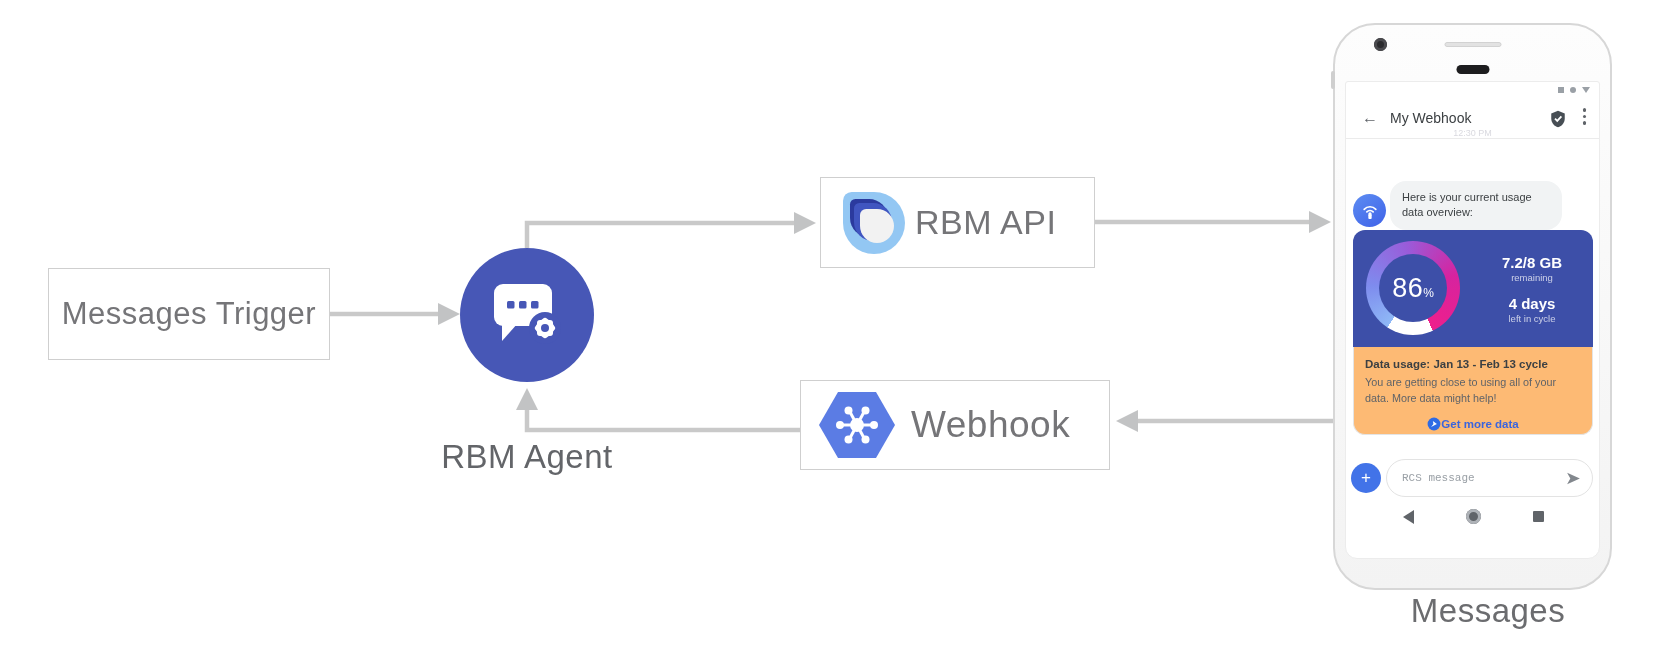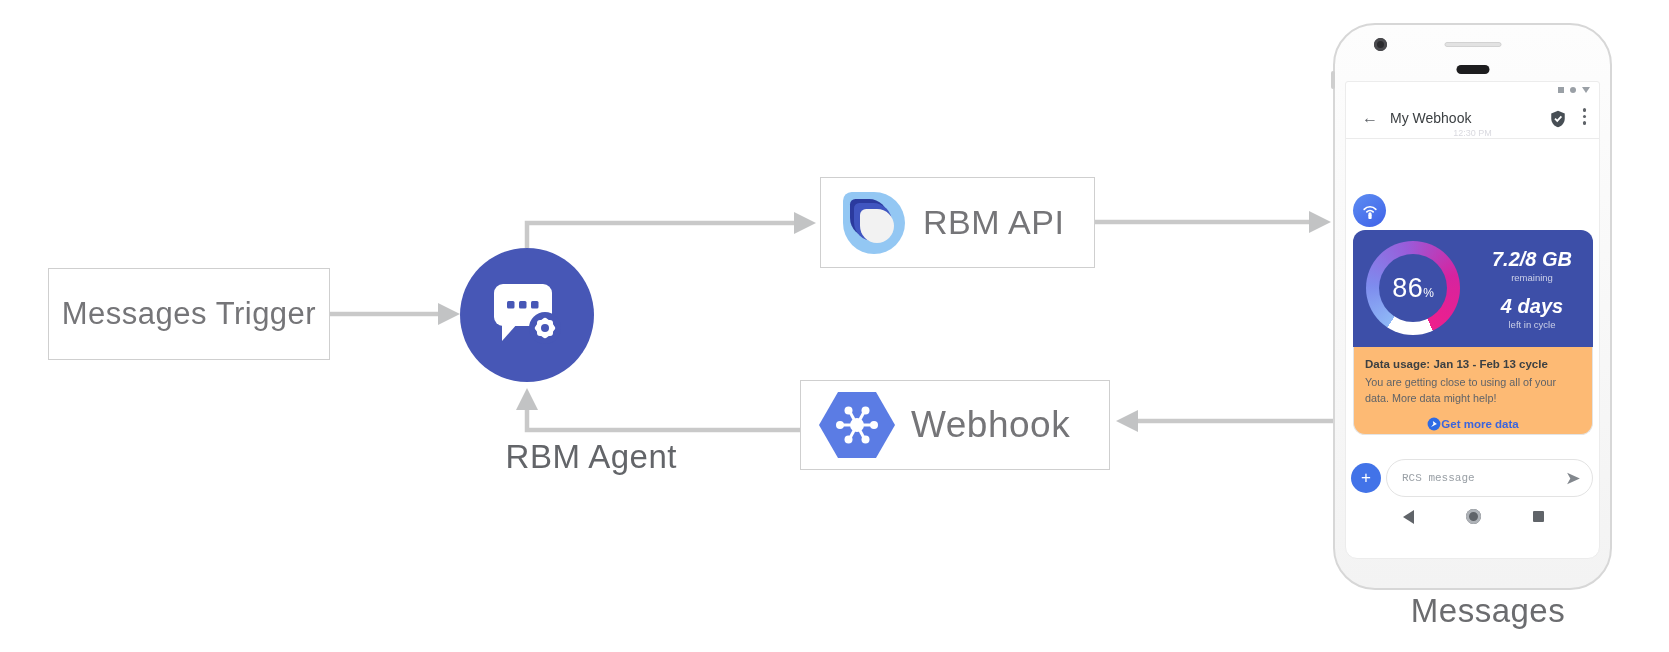--- a/index.html
+++ b/index.html
@@ -8,27 +8,27 @@
   .canvas { position:relative; width:1669px; height:652px; background:#fff; overflow:hidden; }
 
   
   .wires { position:absolute; left:0; top:0; width:1669px; height:652px; pointer-events:none; }
 
   
   .node-box { position:absolute; background:#fff; border:1px solid #cfcfcf; display:flex; align-items:center; justify-content:center; }
   .node-label { color:#757578; letter-spacing:.5px; }
   #ext-trigger { left:48px; top:268px; width:282px; height:92px; }
   #ext-trigger .node-label { font-size:31px; }
-  #rbm-api { left:820px; top:177px; width:275px; height:91px; justify-content:flex-start; padding-left:22px; gap:18px; }
+  #rbm-api { left:820px; top:177px; width:275px; height:91px; justify-content:flex-start; padding-left:22px; gap:10px; }
   #rbm-api .node-label { font-size:34px; }
   #webhook { left:800px; top:380px; width:310px; height:90px; justify-content:flex-start; padding-left:18px; gap:16px; }
   #webhook .node-label { font-size:37px; }
 
   .caption { position:absolute; text-align:center; color:#636569; letter-spacing:.5px; }
-  #agent-caption { left:377px; top:438px; width:300px; font-size:33px;text-align:right; }
+  #agent-caption { left:377px; top:438px; width:300px; font-size:33px; }
   #phone-caption { left:1338px; top:592px; width:300px; font-size:33px; color:#6b6c6f; }
 
   
   #agent-circle { position:absolute; left:460px; top:248px; width:134px; height:134px; border-radius:50%; background:#4757b6; display:flex; align-items:center; justify-content:center; }
 
   
   .rcs-logo { position:relative; width:62px; height:62px; }
   .drop { position:absolute; border-radius:14% 50% 50% 50%; }
   .drop.l0 { left:0; top:0; width:62px; height:62px; background:#93c7f3; }
   .drop.l1 { left:7px; top:7px; width:38px; height:38px; background:#2b3a9e; }
@@ -62,21 +62,21 @@
 
   .rich-card { position:absolute; left:7px; top:148px; width:240px; }
   .banner { position:relative; height:117px; background:#3d4fa8; border-radius:12px 12px 0 0; }
   .gauge { position:absolute; left:13px; top:11px; width:94px; height:94px; border-radius:50%;
            background:conic-gradient(from 213deg,#8fb9f6 0deg,#7e8cee 60deg,#9a5bd9 140deg,#d6239f 220deg,#ee1f8c 302deg,#ffffff 302deg,#ffffff 360deg); }
   .gauge::before { content:""; position:absolute; inset:13px; border-radius:50%; background:#3d4fa8; }
   .gauge-text { position:absolute; inset:0; display:flex; align-items:center; justify-content:center; color:#fff; }
   .gauge-text .pct { font-size:27px; letter-spacing:.5px; }
   .gauge-text .sym { font-size:12px; margin-top:10px; }
   .banner-right { position:absolute; right:0; top:0; width:122px; height:100%; display:flex; flex-direction:column; align-items:center; justify-content:center; color:#fff; text-align:center; }
-  .b-big { font-size:20px; font-weight:bold;font-style:italic; }
+  .b-big { font-size:15px; font-weight:bold; }
   .b-small { font-size:9.5px; color:rgba(255,255,255,.72); margin-top:1px; }
   .b-gap { height:12px; }
 
   .card-body { background:#fdba74; border:1px solid #e4e4e4; border-top:none; border-radius:0 0 12px 12px; padding:11px 11px 3px 11px; }
   .card-title { font-size:11.5px; font-weight:bold; color:#3c4043; margin-bottom:5px; }
   .card-text { font-size:10.8px; line-height:1.45; color:#5f6368; }
   .card-action { margin-top:11px; display:flex; align-items:center; justify-content:center; cursor:pointer; }
   .card-action span { font-size:11.5px; font-weight:bold; color:#3b64dd; }
 
   .composer-plus { position:absolute; left:5px; top:381px; width:30px; height:30px; border-radius:50%; background:#4273e8; color:#fff; font-size:17px; display:flex; align-items:center; justify-content:center; cursor:pointer; }
@@ -197,20 +197,21 @@
       <div class="ghost-time">12:30 PM</div>
 
       <div class="avatar">
         <svg width="20" height="20" viewBox="0 0 24 24">
           <path d="M5 10 A9.5 9.5 0 0 1 19 10" stroke="#ffffff" stroke-width="2" fill="none" stroke-linecap="round"></path>
           <path d="M8.2 13 A5.5 5.5 0 0 1 15.8 13" stroke="#ffffff" stroke-width="2" fill="none" stroke-linecap="round"></path>
           <circle cx="12" cy="15.5" r="2" fill="#ffffff"></circle>
           <rect x="10" y="16" width="4" height="5.5" rx="1.2" fill="#ffffff"></rect>
         </svg>
       </div>
+      <div class="bubble">Here is your current usage data overview:</div>
 
       <div class="rich-card">
         <div class="banner">
           <div class="gauge">
             <div class="gauge-text">
               <span class="pct">86</span>
               <span class="sym">%</span>
             </div>
           </div>
           <div class="banner-right">

